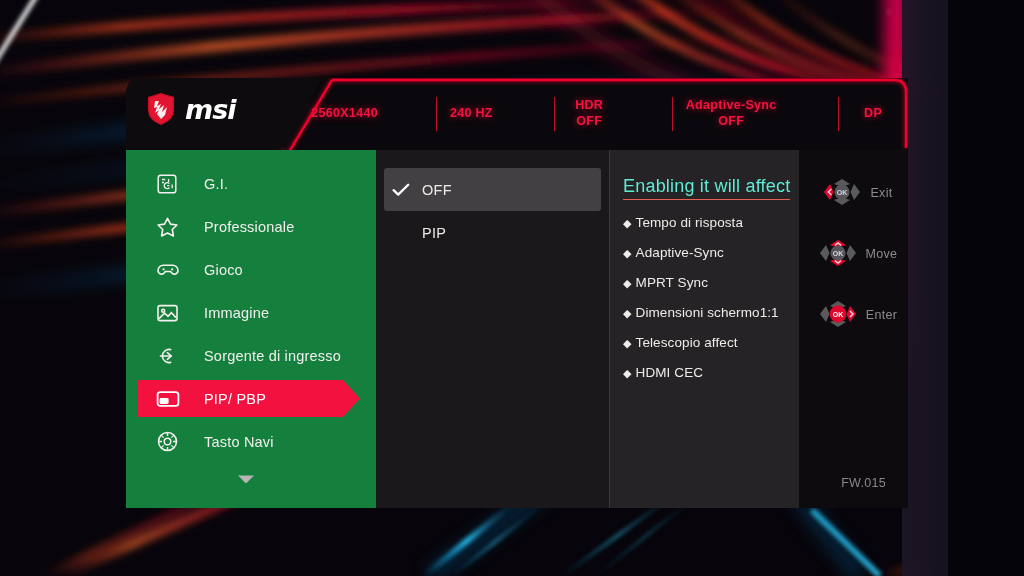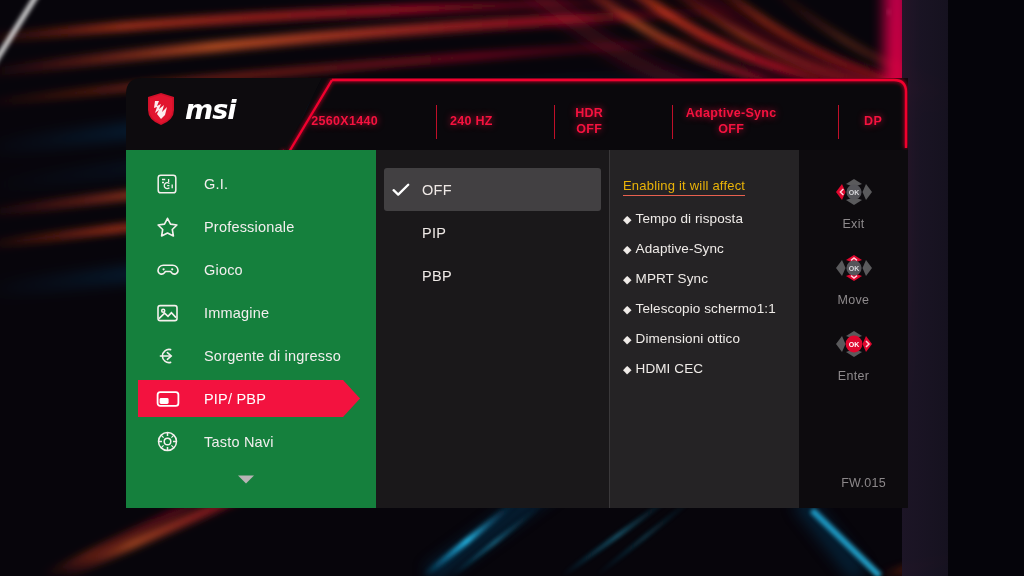--- a/index.html
+++ b/index.html
@@ -36,21 +36,21 @@
     position:absolute;left:20px;top:14px;display:flex;align-items:center;gap:9px;
   }
   .shield{
     width:30px;height:34px;position:relative;
   }
   .msi-word{
     font-size:27px;font-weight:bold;font-style:italic;color:#fff;letter-spacing:-1px;
     font-family:"DejaVu Sans","Liberation Sans",sans-serif;
   }
   .hdr-items{
-    position:absolute;left:175px;top:8px;right:0;height:72px;
+    position:absolute;left:175px;top:0;right:0;height:72px;
     display:flex;align-items:center;gap:48px;
   }
   .hdr-item{
     flex:1;text-align:center;color:#f5123f;font-size:12.5px;font-weight:bold;
     line-height:1.25;letter-spacing:.3px;position:relative;
     text-shadow:0 0 7px rgba(245,18,63,.75);
   }
   .hdr-item + .hdr-item:before{
     content:"";position:absolute;left:0;top:50%;transform:translateY(-50%);
     width:1px;height:34px;background:#e0102f;opacity:.85;
@@ -99,32 +99,32 @@
     color:#efe9e6;font-size:14.5px;position:relative;border-radius:3px;
   }
   .opt.sel{background:#424042;}
   .opt .chk{width:34px;display:flex;align-items:center;justify-content:center;}
   .opt .olbl{margin-left:4px;letter-spacing:.3px;}
   .optwrap{padding-top:18px;}
 
   
   .info-wrap{padding:26px 0 0 14px;}
   .info-title{
-    color:#eab308;font-size:13px;display:inline-block;
+    color:#5eead4;font-size:18px;display:inline-block;
     border-bottom:1.4px solid #e8604f;padding-bottom:2px;letter-spacing:.2px;
   }
   .info-li{
     color:#efebe8;font-size:13.5px;margin-top:15px;letter-spacing:.1px;
     display:flex;align-items:baseline;gap:4px;
   }
   .info-li .dot{font-size:11px;line-height:1;}
 
   
   .nav-wrap{padding-top:18px;display:flex;flex-direction:column;align-items:center;gap:13px;}
-  .navctl{display:flex;flex-direction:column;align-items:center;}
+  .navctl{display:flex;align-items:center;}
   .navctl .ring{width:56px;height:48px;position:relative;}
   .navctl .cap{color:#8e8a8c;font-size:12.5px;margin-top:1px;letter-spacing:.3px;}
 
   .fw{
     position:absolute;right:22px;bottom:18px;color:#8b8789;font-size:12.5px;
     letter-spacing:.3px;
   }
 
   
   .edge{position:absolute;pointer-events:none;}
@@ -395,49 +395,45 @@
               <svg width="18" height="14" viewBox="0 0 18 14" fill="none" stroke="#ffffff" stroke-width="2.3" stroke-linecap="round" stroke-linejoin="round">
                 <path d="M1.6 7.2 L6.2 11.6 L16.2 1.8"></path>
               </svg>
             </span>
             <span class="olbl">OFF</span>
           </div>
           <div class="opt">
             <span class="chk"></span>
             <span class="olbl">PIP</span>
           </div>
-          <div class="opt">
-            <span class="chk"></span>
-            <span class="olbl">PBP</span>
-          </div>
         </div>
       </div>
 
       <div class="col-info">
         <div class="info-wrap">
           <div class="info-title">Enabling it will affect</div>
           <div class="info-li">
             <span class="dot">◆</span>
             <span>Tempo di risposta</span>
           </div>
           <div class="info-li">
             <span class="dot">◆</span>
             <span>Adaptive-Sync</span>
           </div>
           <div class="info-li">
             <span class="dot">◆</span>
             <span>MPRT Sync</span>
           </div>
           <div class="info-li">
             <span class="dot">◆</span>
-            <span>Telescopio schermo1:1</span>
-          </div>
-          <div class="info-li">
-            <span class="dot">◆</span>
-            <span>Dimensioni ottico</span>
+            <span>Dimensioni schermo1:1</span>
+          </div>
+          <div class="info-li">
+            <span class="dot">◆</span>
+            <span>Telescopio affect</span>
           </div>
           <div class="info-li">
             <span class="dot">◆</span>
             <span>HDMI CEC</span>
           </div>
         </div>
       </div>
 
       <div class="col-nav">
         <div class="nav-wrap">

